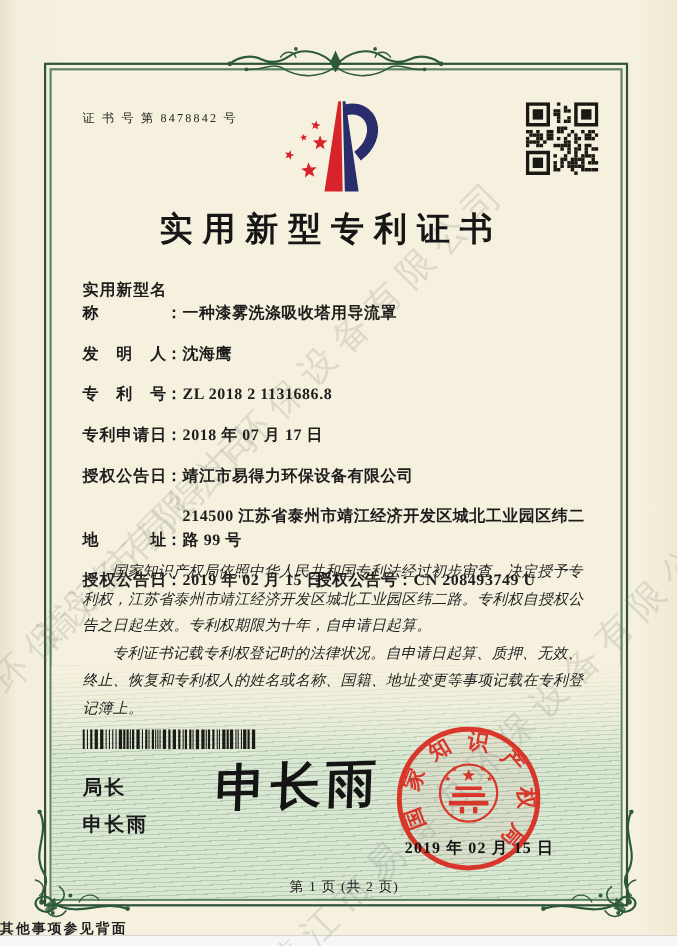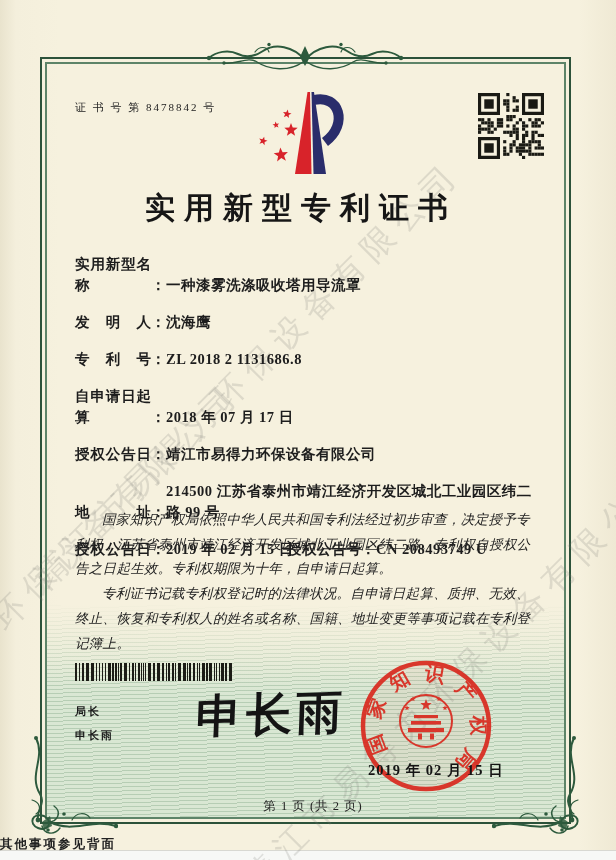--- a/index.html
+++ b/index.html
@@ -39,21 +39,21 @@
   .grant-no-pair{position:absolute;left:212px;top:0;display:flex;}
   .grant-no-pair .flabel{width:74px;}
 
   
   .body-text{position:absolute;left:75px;top:508px;width:467px;z-index:3;font-size:13.5px;
              line-height:1.83;color:#222;font-style:italic;}
   .body-text p{margin:0;text-indent:2em;letter-spacing:.3px;}
 
   
   .barcode{position:absolute;left:75px;top:663px;width:160px;height:18px;z-index:3;}
-  .officer{position:absolute;left:75px;top:704px;z-index:3;font-size:11px;color:#1b1b1b;font-weight:600;}
+  .officer{position:absolute;left:75px;top:704px;z-index:3;font-size:18px;color:#1b1b1b;font-weight:600;}
   .officer div{margin-bottom:9px;letter-spacing:2px;}
   .signature{position:absolute;left:196px;top:684px;z-index:4;font-size:46px;color:#141414;
              transform:rotate(-2deg) skewX(-4deg);letter-spacing:4px;font-weight:600;}
   .seal{position:absolute;left:355px;top:655px;width:142px;height:142px;z-index:4;opacity:.9;}
   .seal-date{position:absolute;left:368px;top:761px;z-index:5;font-size:14.5px;font-weight:600;
              color:#141414;letter-spacing:1px;}
   .page-info{position:absolute;left:0;right:14px;top:798px;text-align:center;font-size:12.5px;
              color:#222;z-index:3;letter-spacing:1px;padding-left:24px;}
   .back-note{position:absolute;left:0;right:14px;top:836px;text-align:left;font-size:12.5px;
              color:#222;z-index:3;letter-spacing:2px;font-weight:600;}
@@ -294,21 +294,21 @@
       <span class="flabel">发明人</span>
         <span class="fcolon">：</span>
         <span class="fvalue">沈海鹰</span>
     </div>
     <div class="frow">
       <span class="flabel">专利号</span>
         <span class="fcolon">：</span>
         <span class="fvalue">ZL 2018 2 1131686.8</span>
     </div>
     <div class="frow">
-      <span class="flabel">自申请日起算</span>
+      <span class="flabel">专利申请日</span>
         <span class="fcolon">：</span>
         <span class="fvalue">2018 年 07 月 17 日</span>
     </div>
     <div class="frow">
       <span class="flabel">授权公告日</span>
         <span class="fcolon">：</span>
         <span class="fvalue">靖江市易得力环保设备有限公司</span>
     </div>
     <div class="frow">
       <span class="flabel">地址</span>

